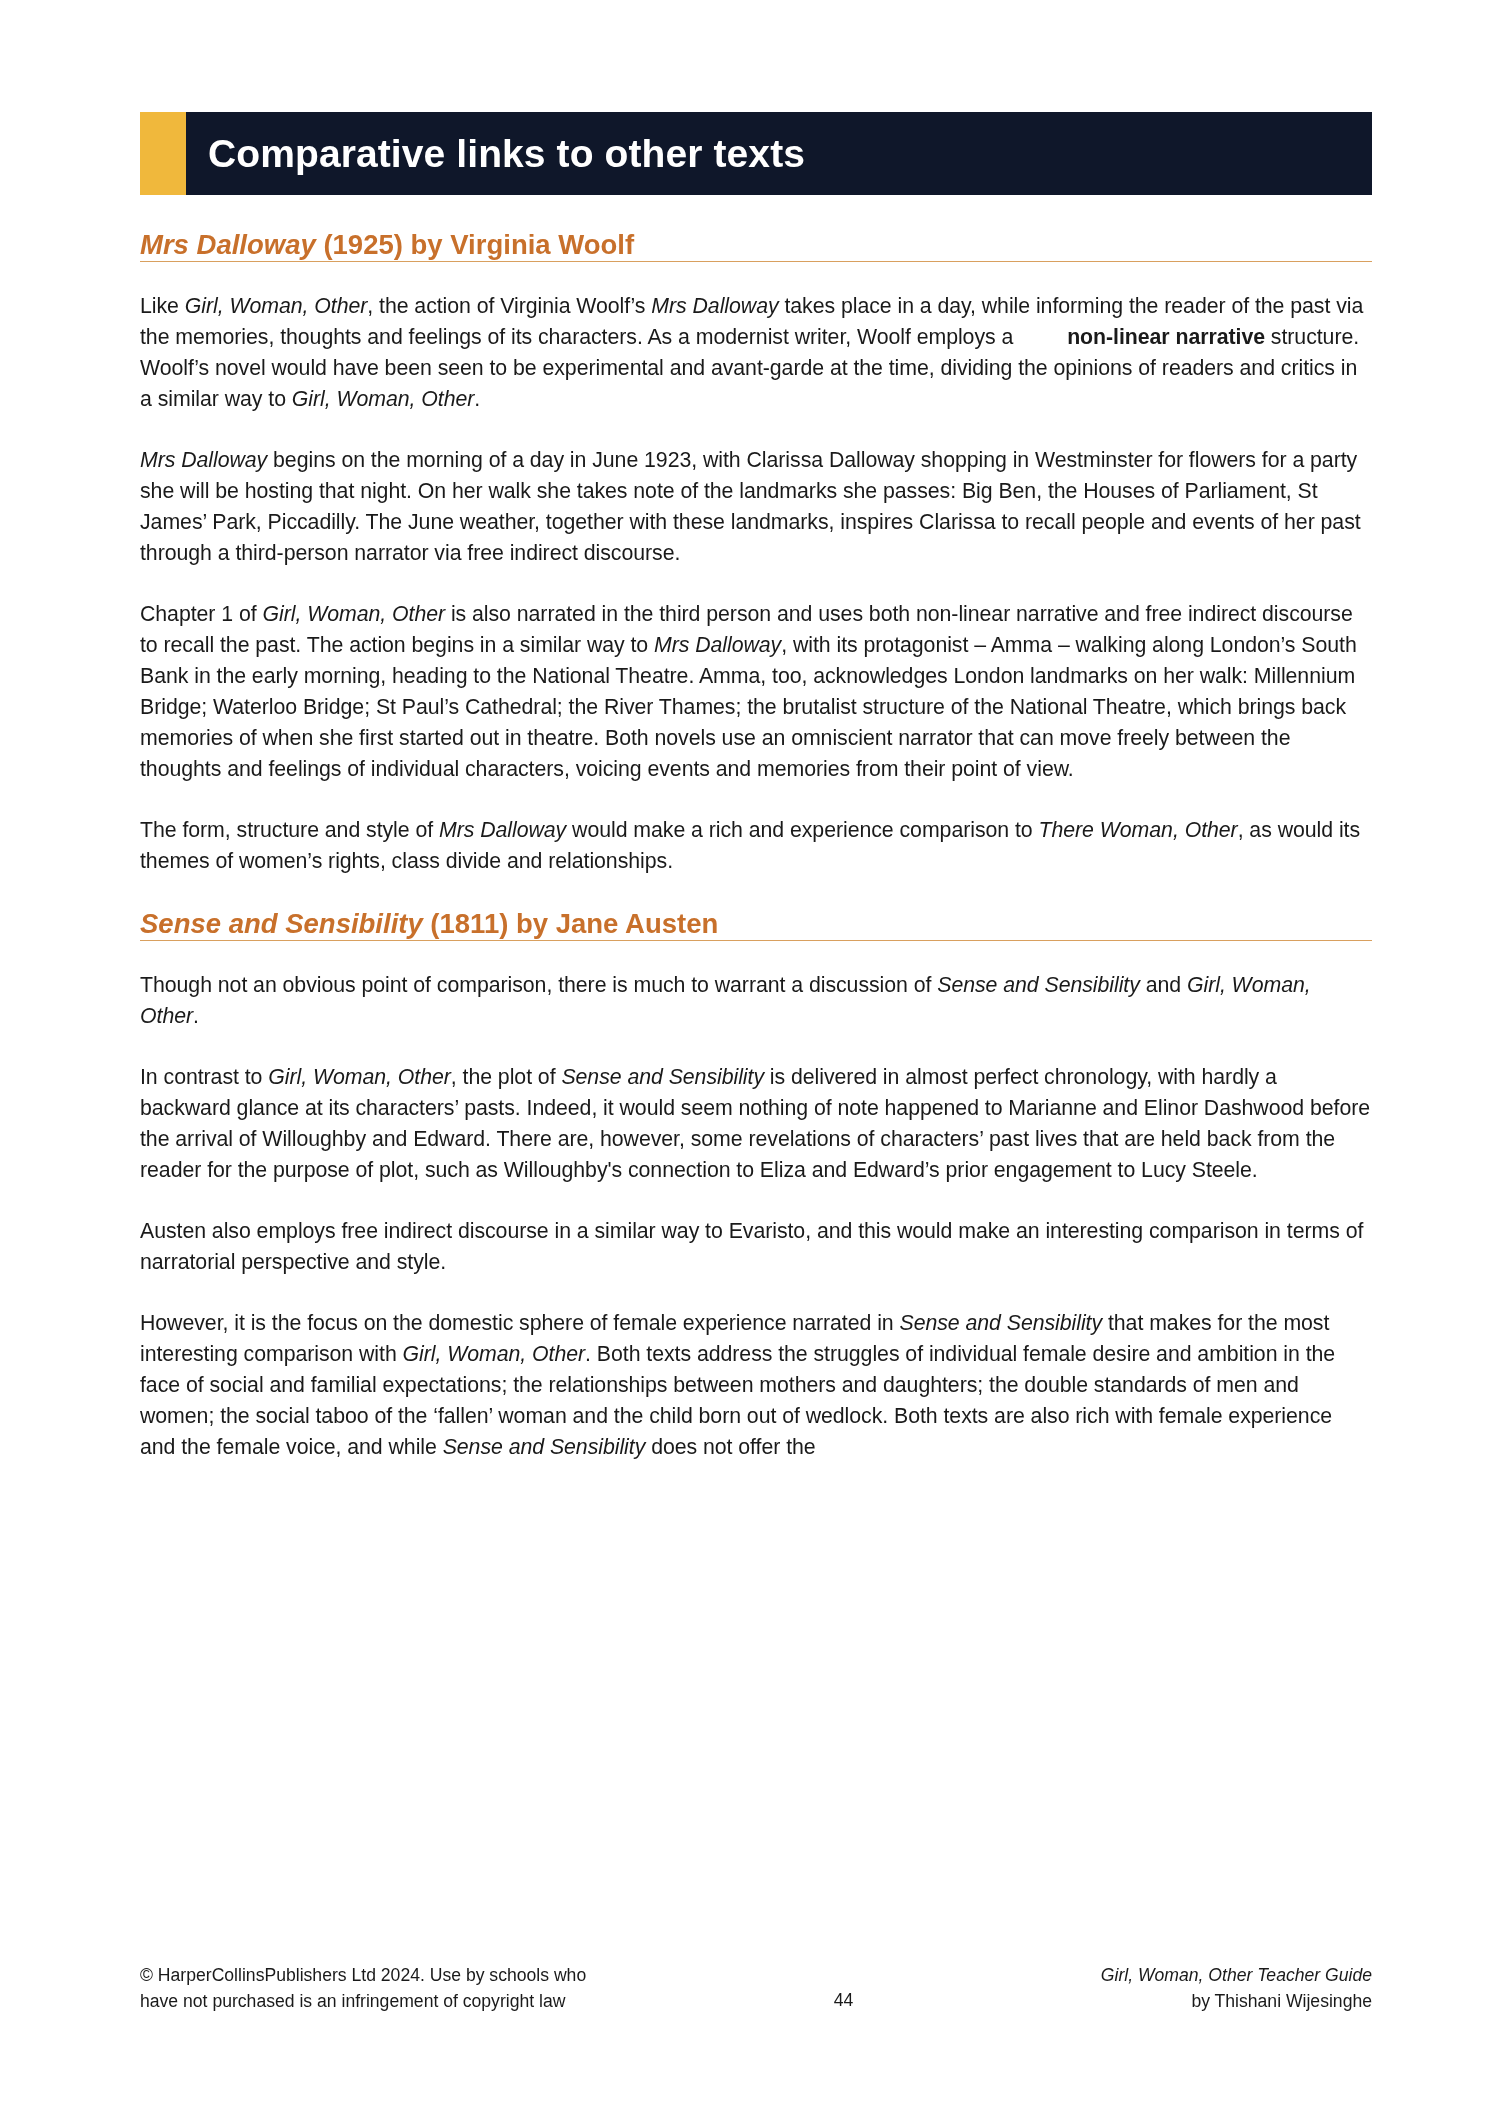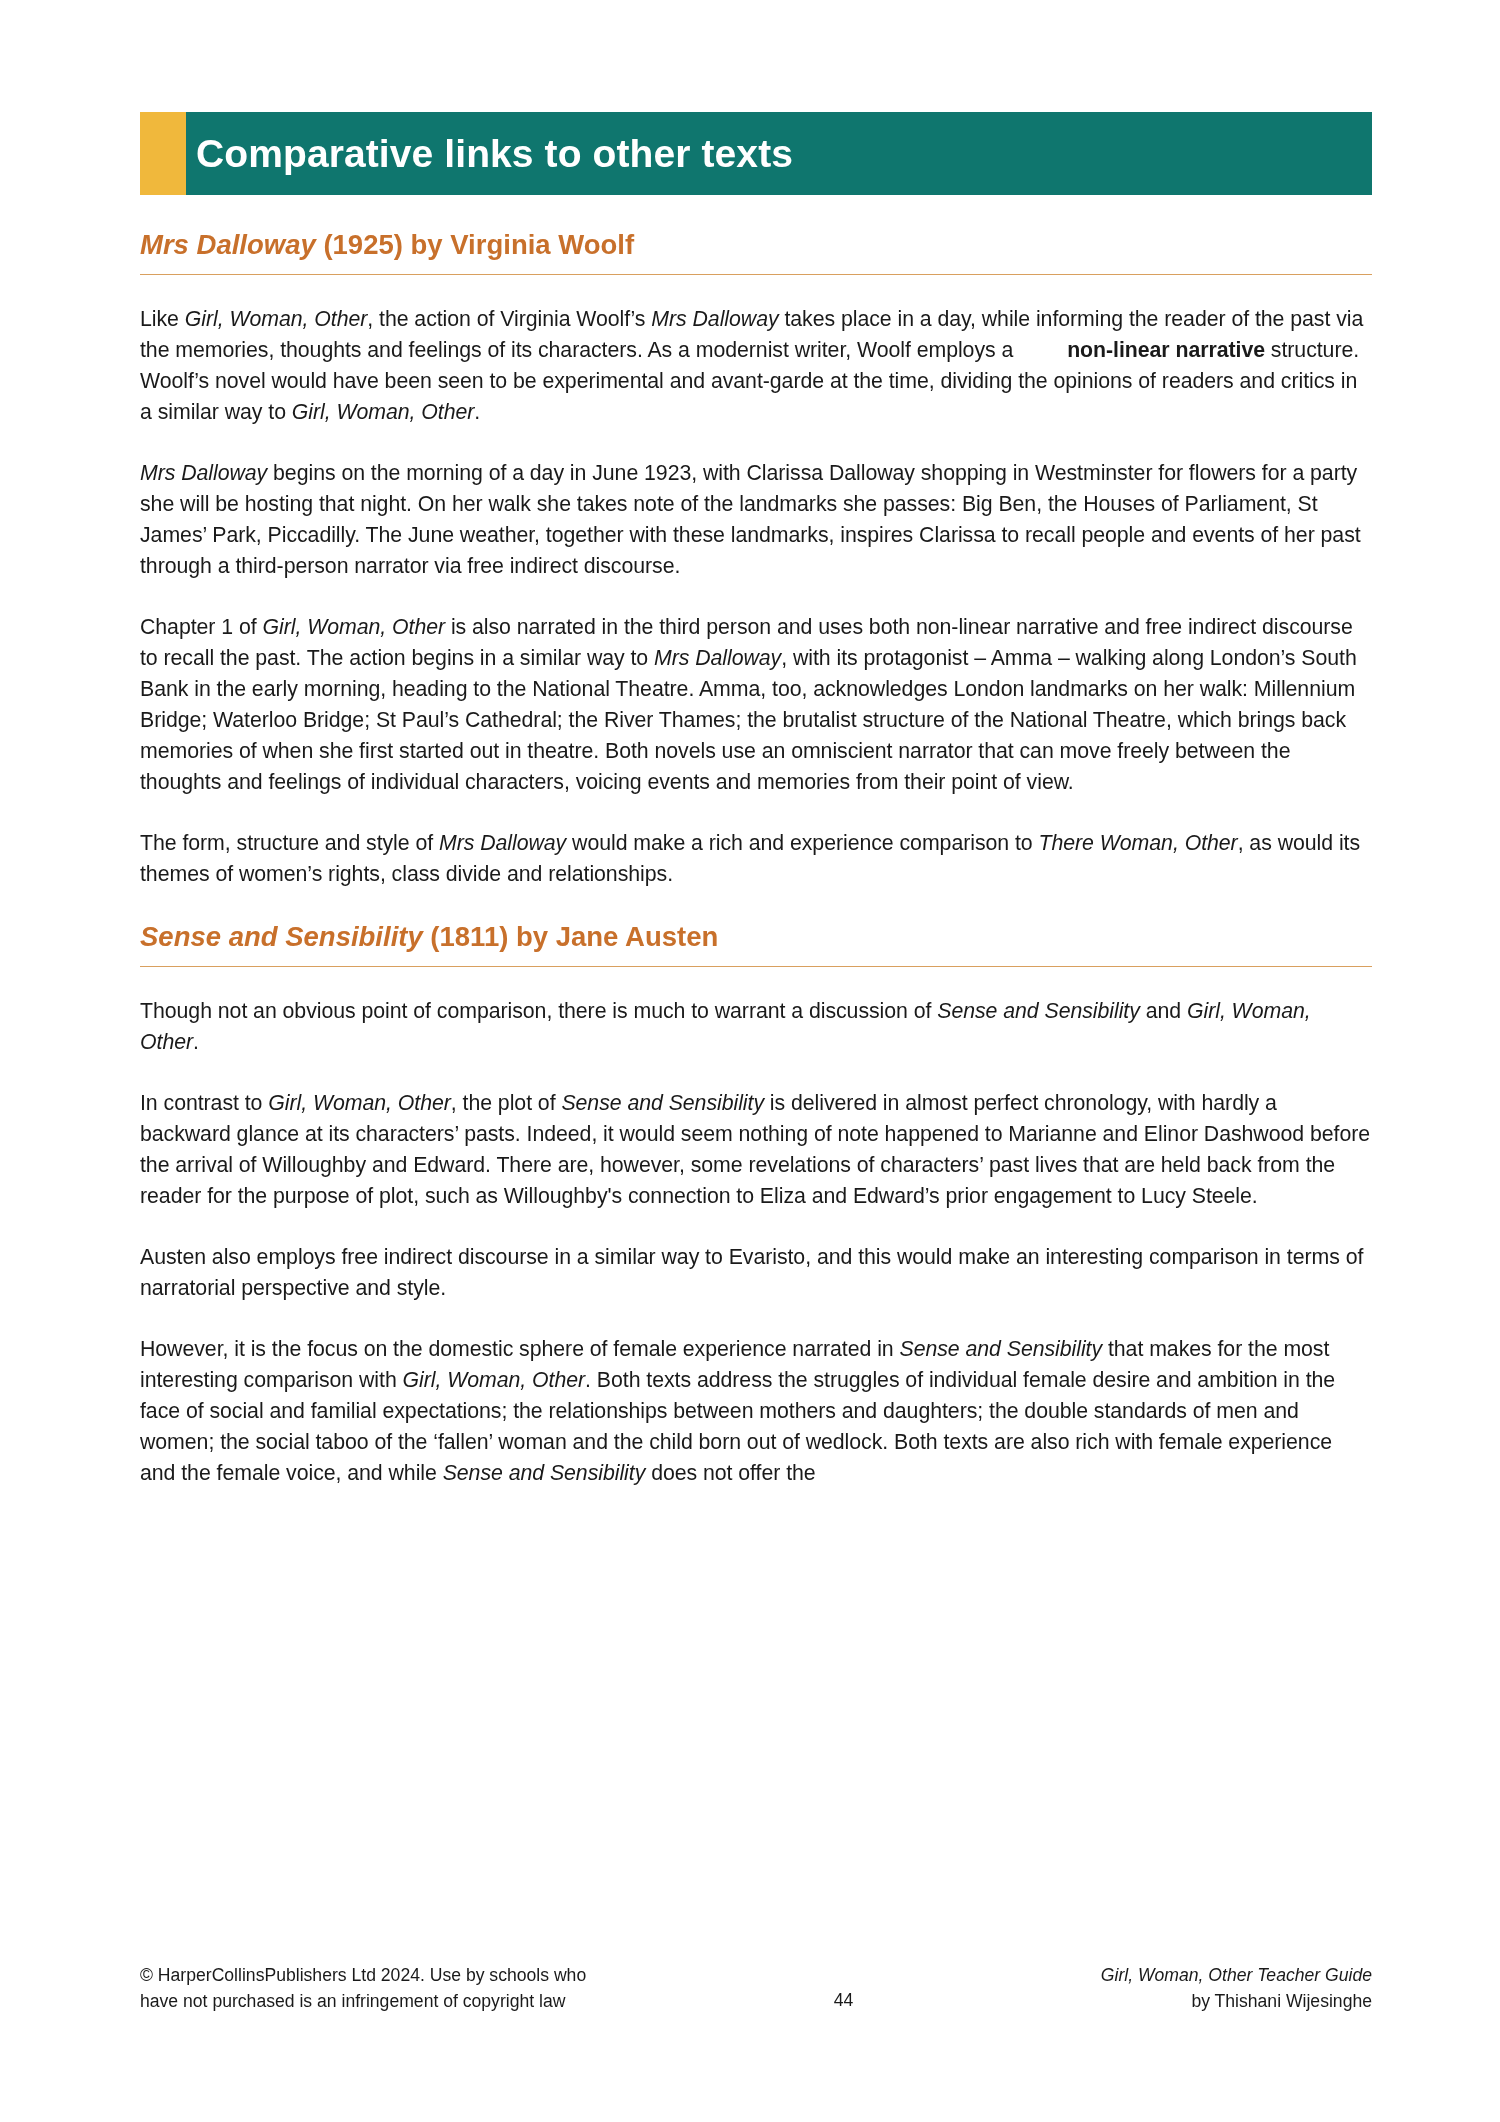--- a/index.html
+++ b/index.html
@@ -35,24 +35,24 @@
     display: flex;
     align-items: stretch;
   }
   .banner-accent {
     width: 46px;
     background: #f0b83c;
     flex: 0 0 auto;
   }
   .banner-main {
     flex: 1 1 auto;
-    background: #0f766e;
+    background: #0f172a;
     display: flex;
     align-items: center;
-    padding-left: 10px;
+    padding-left: 22px;
   }
   .banner-title {
     color: #ffffff;
     font-size: 39px;
     font-weight: bold;
     letter-spacing: 0.1px;
     line-height: 1;
   }
 
   
@@ -61,21 +61,21 @@
     left: 140px;
     top: 228px;
     width: 1232px;
   }
 
   .section-heading {
     color: #c8702b;
     font-size: 27.5px;
     font-weight: bold;
     line-height: 1.2;
-    padding-bottom: 13px;
+    padding-bottom: 0;
     border-bottom: 1.5px solid #d9a05f;
     margin: 0 0 29px 0;
     white-space: nowrap;
   }
   .section-heading .bk { font-style: italic; }
 
   .section-heading.second {
     margin-top: 24px;
   }
 

